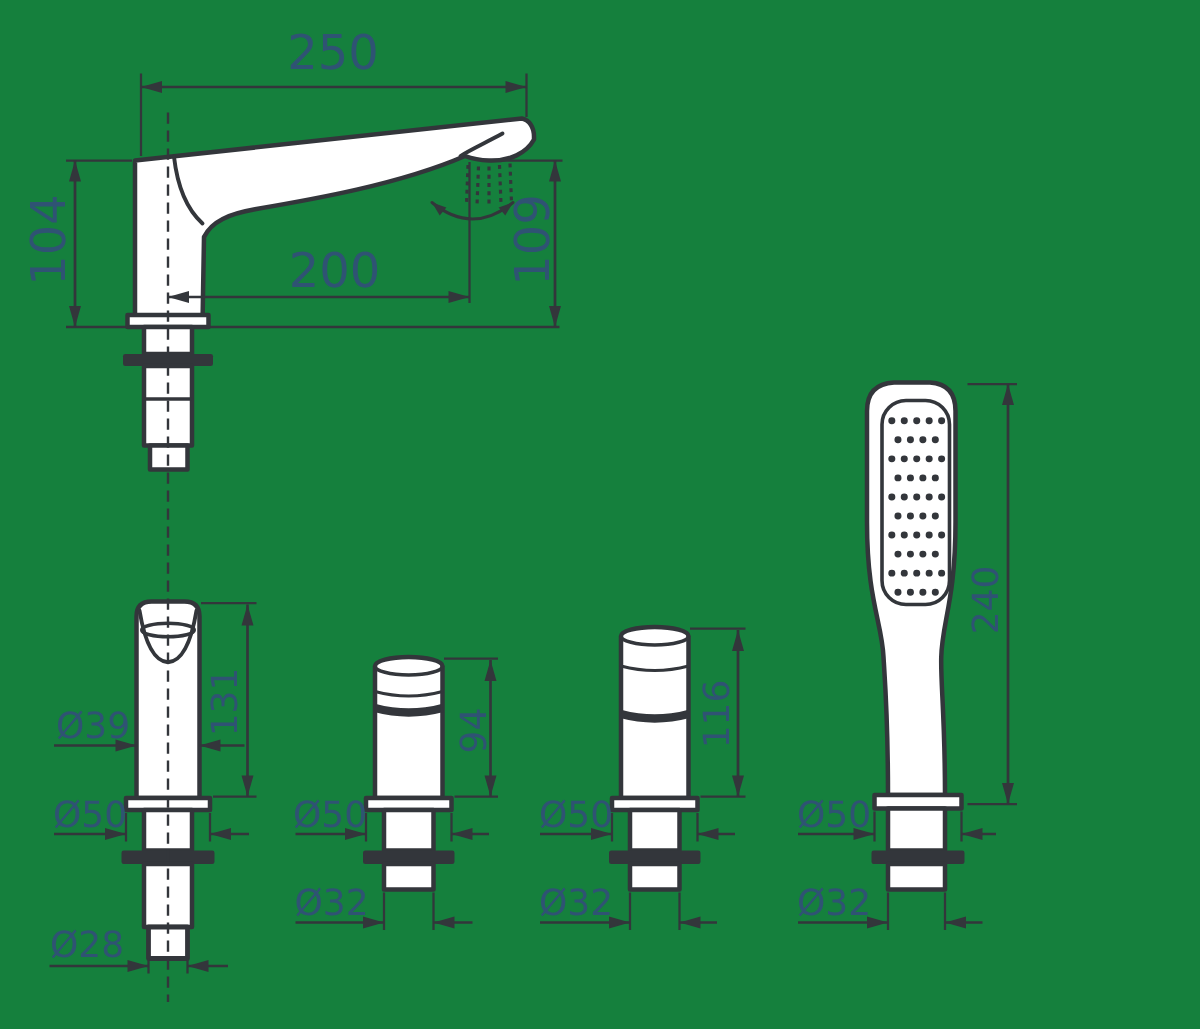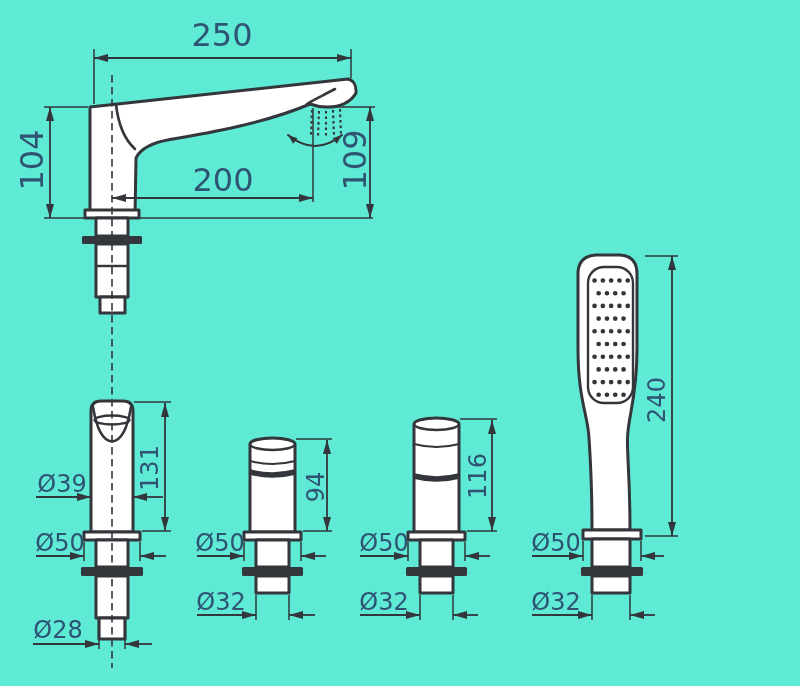--- a/index.html
+++ b/index.html
@@ -1,16 +1,16 @@
 <!DOCTYPE html>
 <html><head>
 <meta charset="utf-8">
 <style>
   html,body{margin:0;padding:0;background:#ffffff;}
-  .stage{position:relative;width:800px;height:686px;background:#5eead4;overflow:hidden;}
+  .stage{position:relative;width:800px;height:686px;background:#15803d;overflow:hidden;}
   svg{display:block;}
   .outline{fill:#ffffff;stroke:#33363b;stroke-width:3;stroke-linejoin:round;}
   .outline-thin{fill:none;stroke:#33363b;stroke-width:2.4;stroke-linejoin:round;}
   .contour{fill:none;stroke:#33363b;stroke-width:2.6;stroke-linecap:round;}
   .band{fill:none;stroke:#33363b;stroke-width:5.5;stroke-linecap:butt;}
   .thinline{fill:none;stroke:#33363b;stroke-width:2;stroke-linecap:round;}
   .nut{fill:#33363b;stroke:none;}
   .dim{stroke:#33363b;stroke-width:1.8;fill:none;}
   .ext{stroke:#33363b;stroke-width:1.5;fill:none;}
   .deck{stroke:#33363b;stroke-width:1.6;fill:none;}

